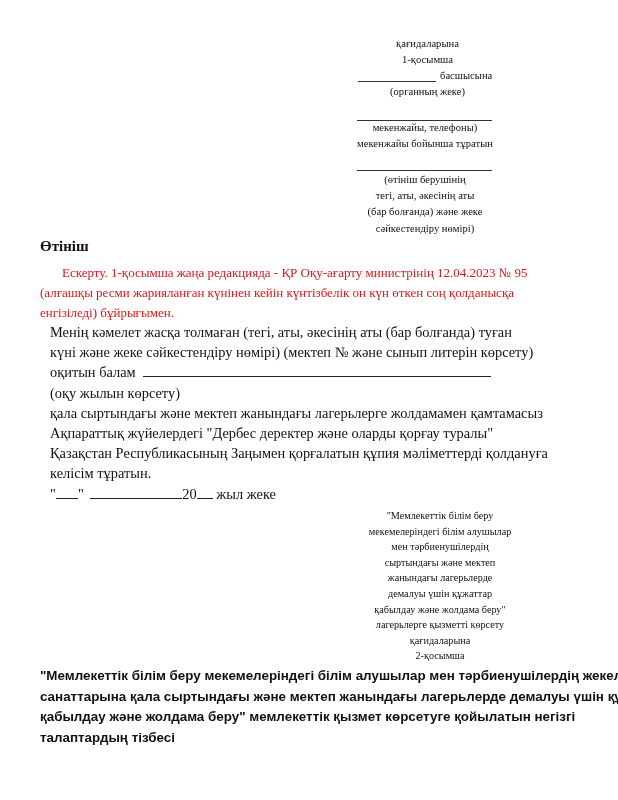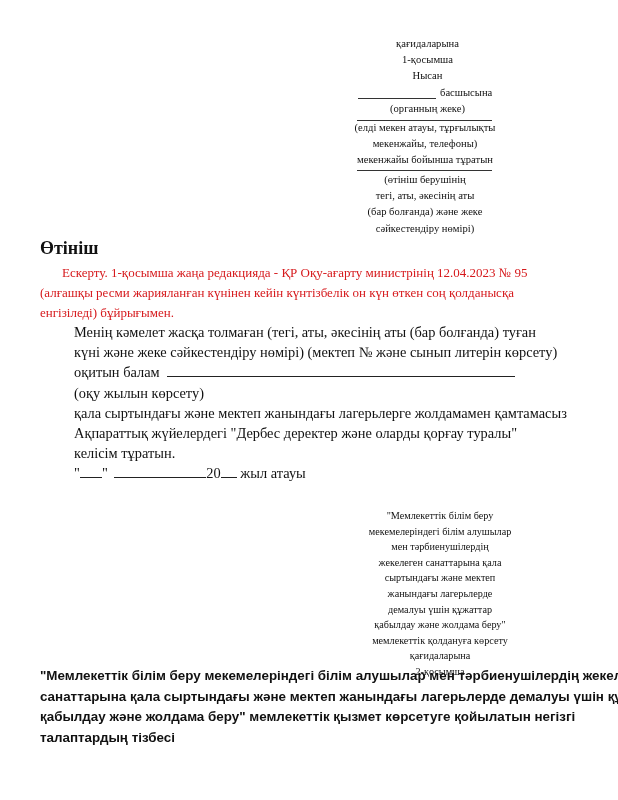--- a/index.html
+++ b/index.html
@@ -2,50 +2,48 @@
 <html><head>
 <meta charset="utf-8">
 <style>
   html, body { margin: 0; padding: 0; background: #ffffff; }
   body { width: 618px; height: 800px; position: relative; overflow: hidden;
          font-family: "Liberation Serif", "DejaVu Serif", serif; color: #111; }
   .abs { position: absolute; }
   .rblock { position: absolute; text-align: center; font-size: 10.6px; line-height: 16.2px; }
   .rblock div { white-space: nowrap; }
   .line { border-top: 1px solid #333; height: 0; }
-  .title { left: 40px; top: 238px; font-size: 18px; font-weight: bold; }
+  .title { left: 40px; top: 238px; font-size: 15px; font-weight: bold; }
   .note { left: 40px; top: 263px; width: 560px; font-size: 13px; line-height: 20px; color: #d6191c; }
   .note div { white-space: nowrap; }
-  .body-text { left: 74px; font-size: 14.4px; line-height: 20.2px; }
+  .body-text { left: 50px; font-size: 14.4px; line-height: 20.2px; }
   .body-text div { white-space: nowrap; }
   .blank { display: inline-block; border-bottom: 1px solid #222; height: 14px; vertical-align: baseline; }
   .rblock2 { position: absolute; left: 340px; top: 508px; width: 200px; text-align: center; font-size: 10.2px; line-height: 15.6px; }
   .rblock2 div { white-space: nowrap; }
   .heading2 { left: 40px; top: 666px; font-size: 13.4px; font-weight: bold; line-height: 20.6px;
               font-family: "Liberation Sans", "DejaVu Sans", sans-serif; }
   .heading2 div { white-space: nowrap; }
 </style>
 </head>
 <body>
 
 <div class="rblock" style="left:345px; top:36px; width:165px;">
   <div>қағидаларына</div>
   <div>1-қосымша</div>
-  <div>Нысан</div>
   <div style="position:relative; height:16px;">
     <span class="abs line" style="left:13px; top:13px; width:78px;"></span>
     <span class="abs" style="left:95px; top:0;">басшысына</span>
   </div>
   <div>(органның жеке)</div>
 </div>
 
 <div class="abs line" style="left:357px; top:120px; width:135px;"></div>
 
 <div class="rblock" style="left:340px; top:120px; width:170px;">
-  <div>(елді мекен атауы, тұрғылықты</div>
   <div>мекенжайы, телефоны)</div>
   <div>мекенжайы бойынша тұратын</div>
 </div>
 
 <div class="abs line" style="left:357px; top:170px; width:135px;"></div>
 
 <div class="rblock" style="left:340px; top:172px; width:170px;">
   <div>(өтініш берушінің</div>
   <div>тегі, аты, әкесінің аты</div>
   <div>(бар болғанда) және жеке</div>
@@ -63,38 +61,38 @@
 <div class="abs body-text" style="top:322px;">
   <div>Менің кәмелет жасқа толмаған (тегі, аты, әкесінің аты (бар болғанда) туған</div>
   <div>күні және жеке сәйкестендіру нөмірі) (мектеп № және сынып литерін көрсету)</div>
   <div>
     <span>оқитын балам</span>
     <span class="blank" style="width:348px; margin-left:4px;"></span>
   </div>
   <div>(оқу жылын көрсету)</div>
   <div>қала сыртындағы және мектеп жанындағы лагерьлерге жолдамамен қамтамасыз</div>
   <div>Ақпараттық жүйелердегі "Дербес деректер және оларды қорғау туралы"</div>
+  <div>Қазақстан Республикасының Заңымен қорғалатын құпия мәліметтерді қолдануға</div>
   <div>келісім тұратын.</div>
   <div>
     <span>"</span><span class="blank" style="width:22px;"></span><span>"</span>
     <span class="blank" style="width:92px; margin-left:3px;"></span><span>20</span><span class="blank" style="width:16px;"></span>
-    <span>жыл атауы</span>
+    <span>жыл жеке</span>
   </div>
 </div>
 
 <div class="rblock2">
   <div>"Мемлекеттік білім беру</div>
   <div>мекемелеріндегі білім алушылар</div>
   <div>мен тәрбиенушілердің</div>
-  <div>жекелеген санаттарына қала</div>
   <div>сыртындағы және мектеп</div>
   <div>жанындағы лагерьлерде</div>
   <div>демалуы үшін құжаттар</div>
   <div>қабылдау және жолдама беру"</div>
-  <div>мемлекеттік қолдануға көрсету</div>
+  <div>лагерьлерге қызметті көрсету</div>
   <div>қағидаларына</div>
   <div>2-қосымша</div>
 </div>
 
 <div class="abs heading2">
   <div>"Мемлекеттік білім беру мекемелеріндегі білім алушылар мен тәрбиенушілердің жекелеген</div>
   <div>санаттарына қала сыртындағы және мектеп жанындағы лагерьлерде демалуы үшін құжаттар</div>
   <div>қабылдау және жолдама беру" мемлекеттік қызмет көрсетуге қойылатын негізгі</div>
   <div>талаптардың тізбесі</div>
 </div>

